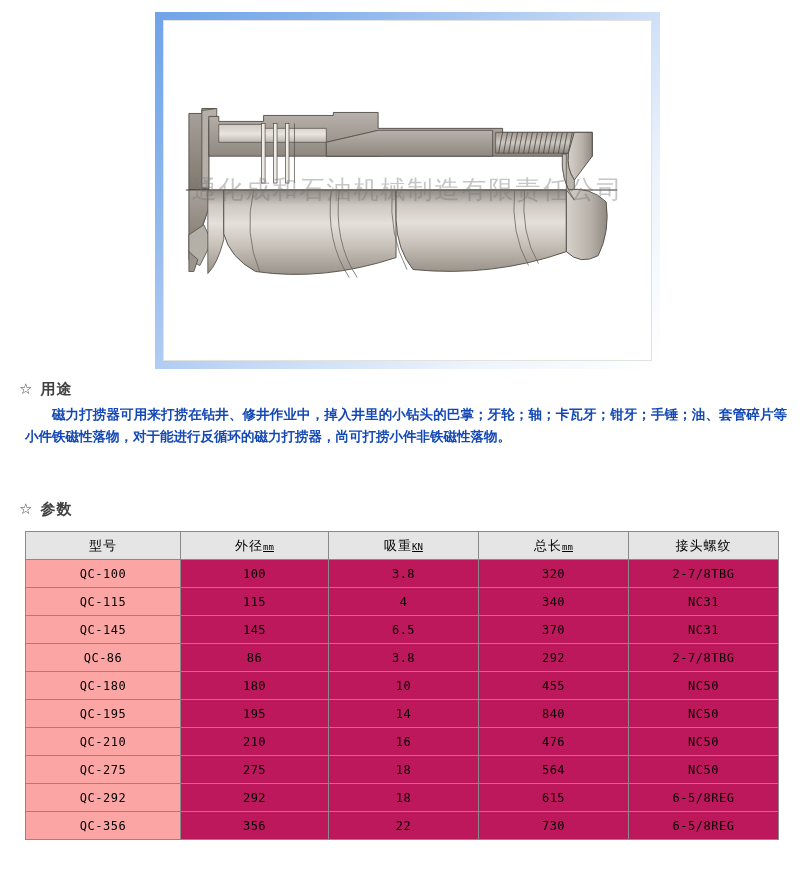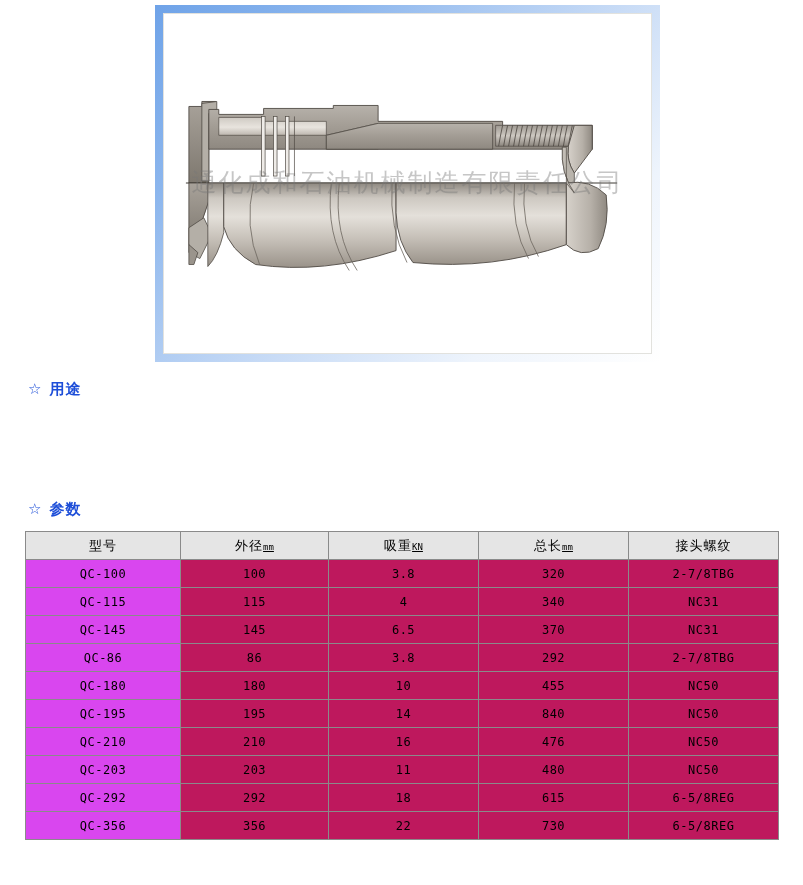--- a/index.html
+++ b/index.html
@@ -12,21 +12,21 @@
     height: 885px;
     background: #ffffff;
     font-family: "DejaVu Sans", "Liberation Sans", sans-serif;
     overflow: hidden;
   }
 
   
   #product-figure {
     position: absolute;
     left: 155px;
-    top: 5px;
+    top: 12px;
     width: 505px;
     height: 357px;
   }
   .fig-frame {
     position: absolute;
     inset: 0;
     background: linear-gradient(135deg, #6fa3e8 0%, #8cb6ed 22%, #c9dcf6 55%, #eef4fc 78%, #ffffff 100%);
     box-sizing: border-box;
   }
   .fig-inner {
@@ -59,24 +59,24 @@
     letter-spacing: 2px;
     color: rgba(118, 118, 118, 0.42);
     white-space: nowrap;
     pointer-events: none;
     user-select: none;
   }
 
   
   .section-heading {
     position: absolute;
-    left: 28px;
+    left: 19px;
     font-size: 15px;
     font-weight: bold;
-    color: #1d4ed8;
+    color: #404040;
     letter-spacing: 1px;
     white-space: nowrap;
   }
   .section-heading .star {
     font-weight: normal;
     font-size: 15px;
     margin-right: 7px;
   }
   #heading-purpose { top: 380px; }
   #heading-params  { top: 500px; }
@@ -130,21 +130,21 @@
     font-size: 13px;
     letter-spacing: 1px;
   }
   table.params thead th .unit {
     font-size: 9px;
     font-family: "DejaVu Sans Mono", "Liberation Mono", monospace;
     letter-spacing: 0;
     text-decoration: underline;
   }
   table.params tbody td.model {
-    background: #d946ef;
+    background: #fca5a5;
     letter-spacing: 0.5px;
   }
   table.params tbody td {
     background: #be185d;
     letter-spacing: 0.5px;
   }
   col.c-model { width: 155px; }
   col.c-od    { width: 148px; }
   col.c-load  { width: 150px; }
   col.c-len   { width: 150px; }
@@ -256,20 +256,21 @@
 
     <div class="watermark">通化成和石油机械制造有限责任公司</div>
   </div>
 </div>
 
 <div class="section-heading" id="heading-purpose">
   <span class="star">☆</span><span>用途</span>
 </div>
 
 <div id="purpose-body">
+  <p>磁力打捞器可用来打捞在钻井、修井作业中，掉入井里的小钻头的巴掌；牙轮；轴；卡瓦牙；钳牙；手锤；油、套管碎片等小件铁磁性落物，对于能进行反循环的磁力打捞器，尚可打捞小件非铁磁性落物。</p>
 </div>
 
 <div class="section-heading" id="heading-params">
   <span class="star">☆</span><span>参数</span>
 </div>
 
 <div id="params-table-wrap">
   <table class="params">
     <colgroup>
       <col class="c-model">
@@ -331,24 +332,24 @@
           <td>NC50</td>
         </tr>
         <tr>
           <td class="model">QC-210</td>
           <td>210</td>
           <td>16</td>
           <td>476</td>
           <td>NC50</td>
         </tr>
         <tr>
-          <td class="model">QC-203</td>
-          <td>203</td>
-          <td>11</td>
-          <td>480</td>
+          <td class="model">QC-275</td>
+          <td>275</td>
+          <td>18</td>
+          <td>564</td>
           <td>NC50</td>
         </tr>
         <tr>
           <td class="model">QC-292</td>
           <td>292</td>
           <td>18</td>
           <td>615</td>
           <td>6-5/8REG</td>
         </tr>
         <tr>

